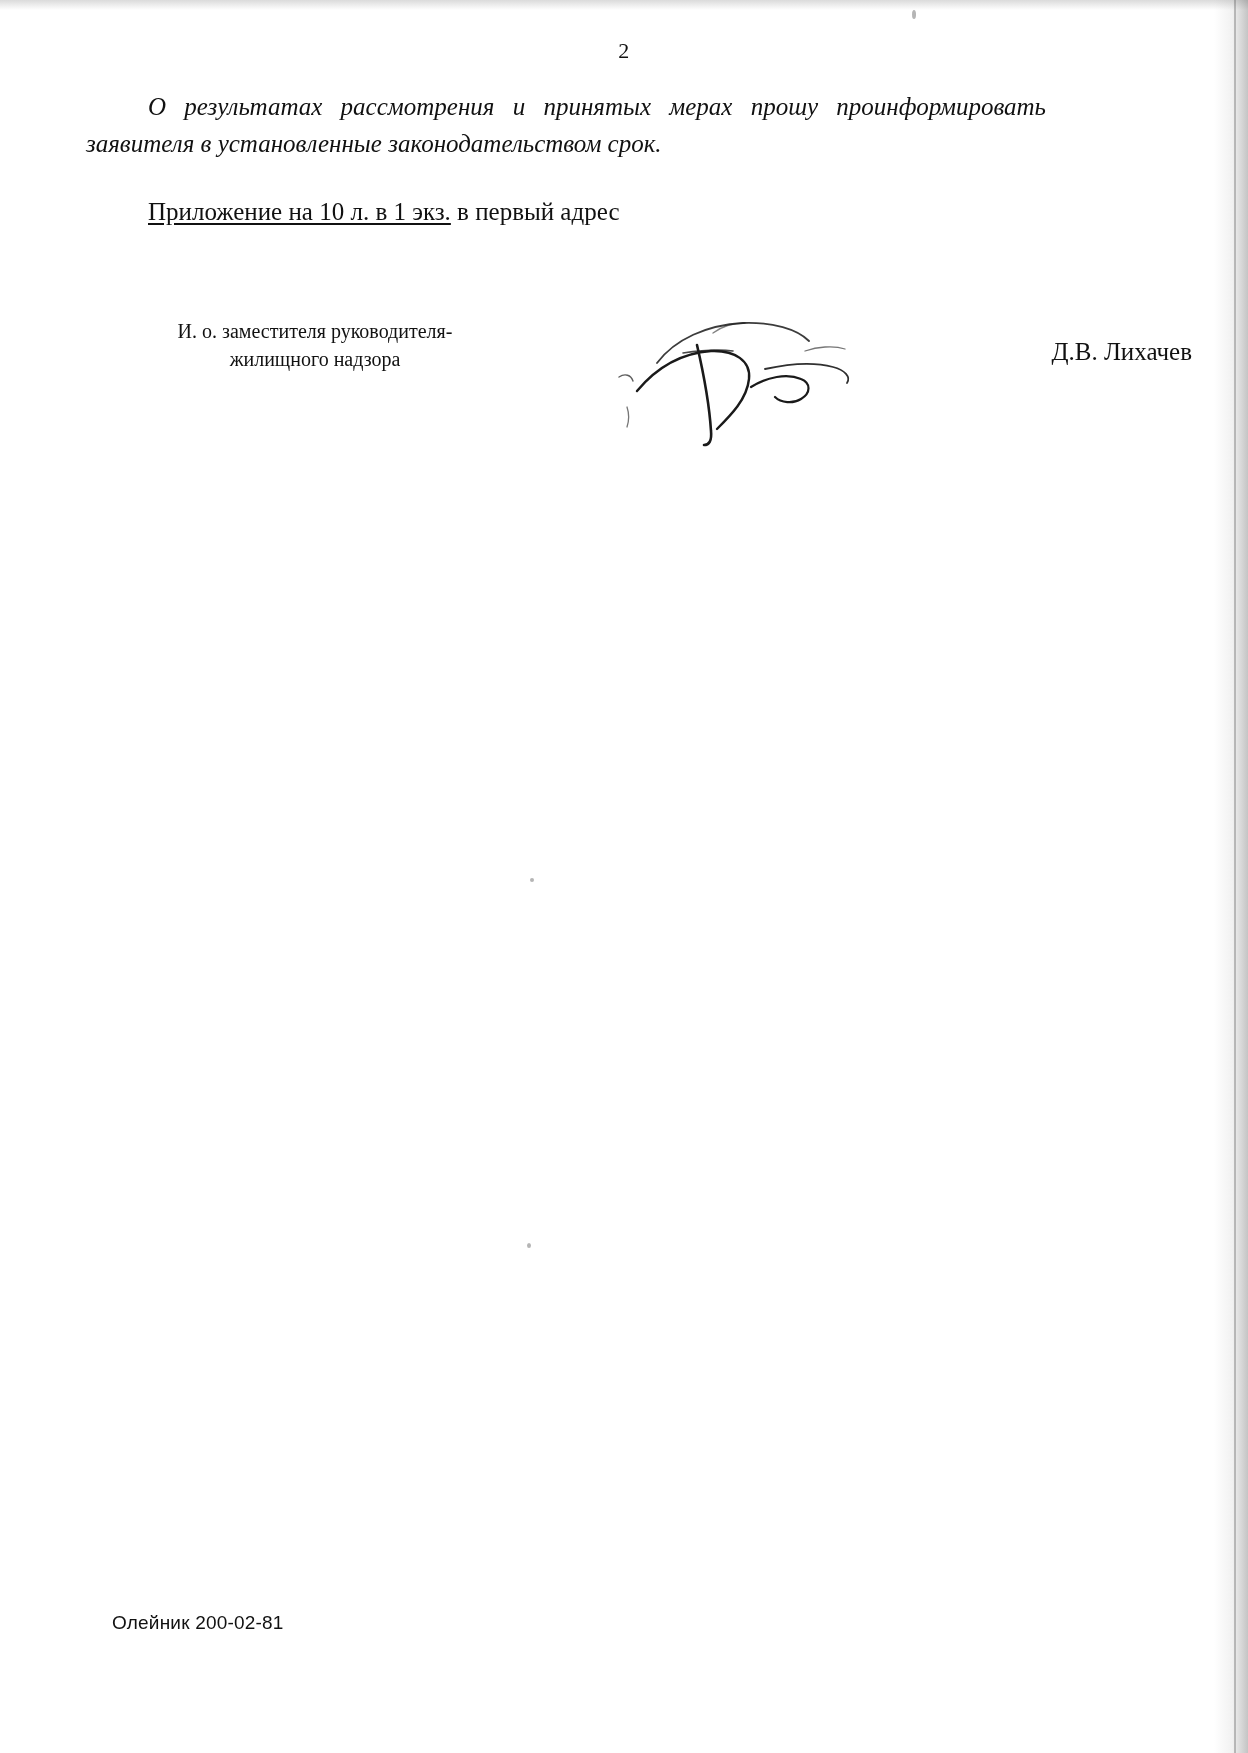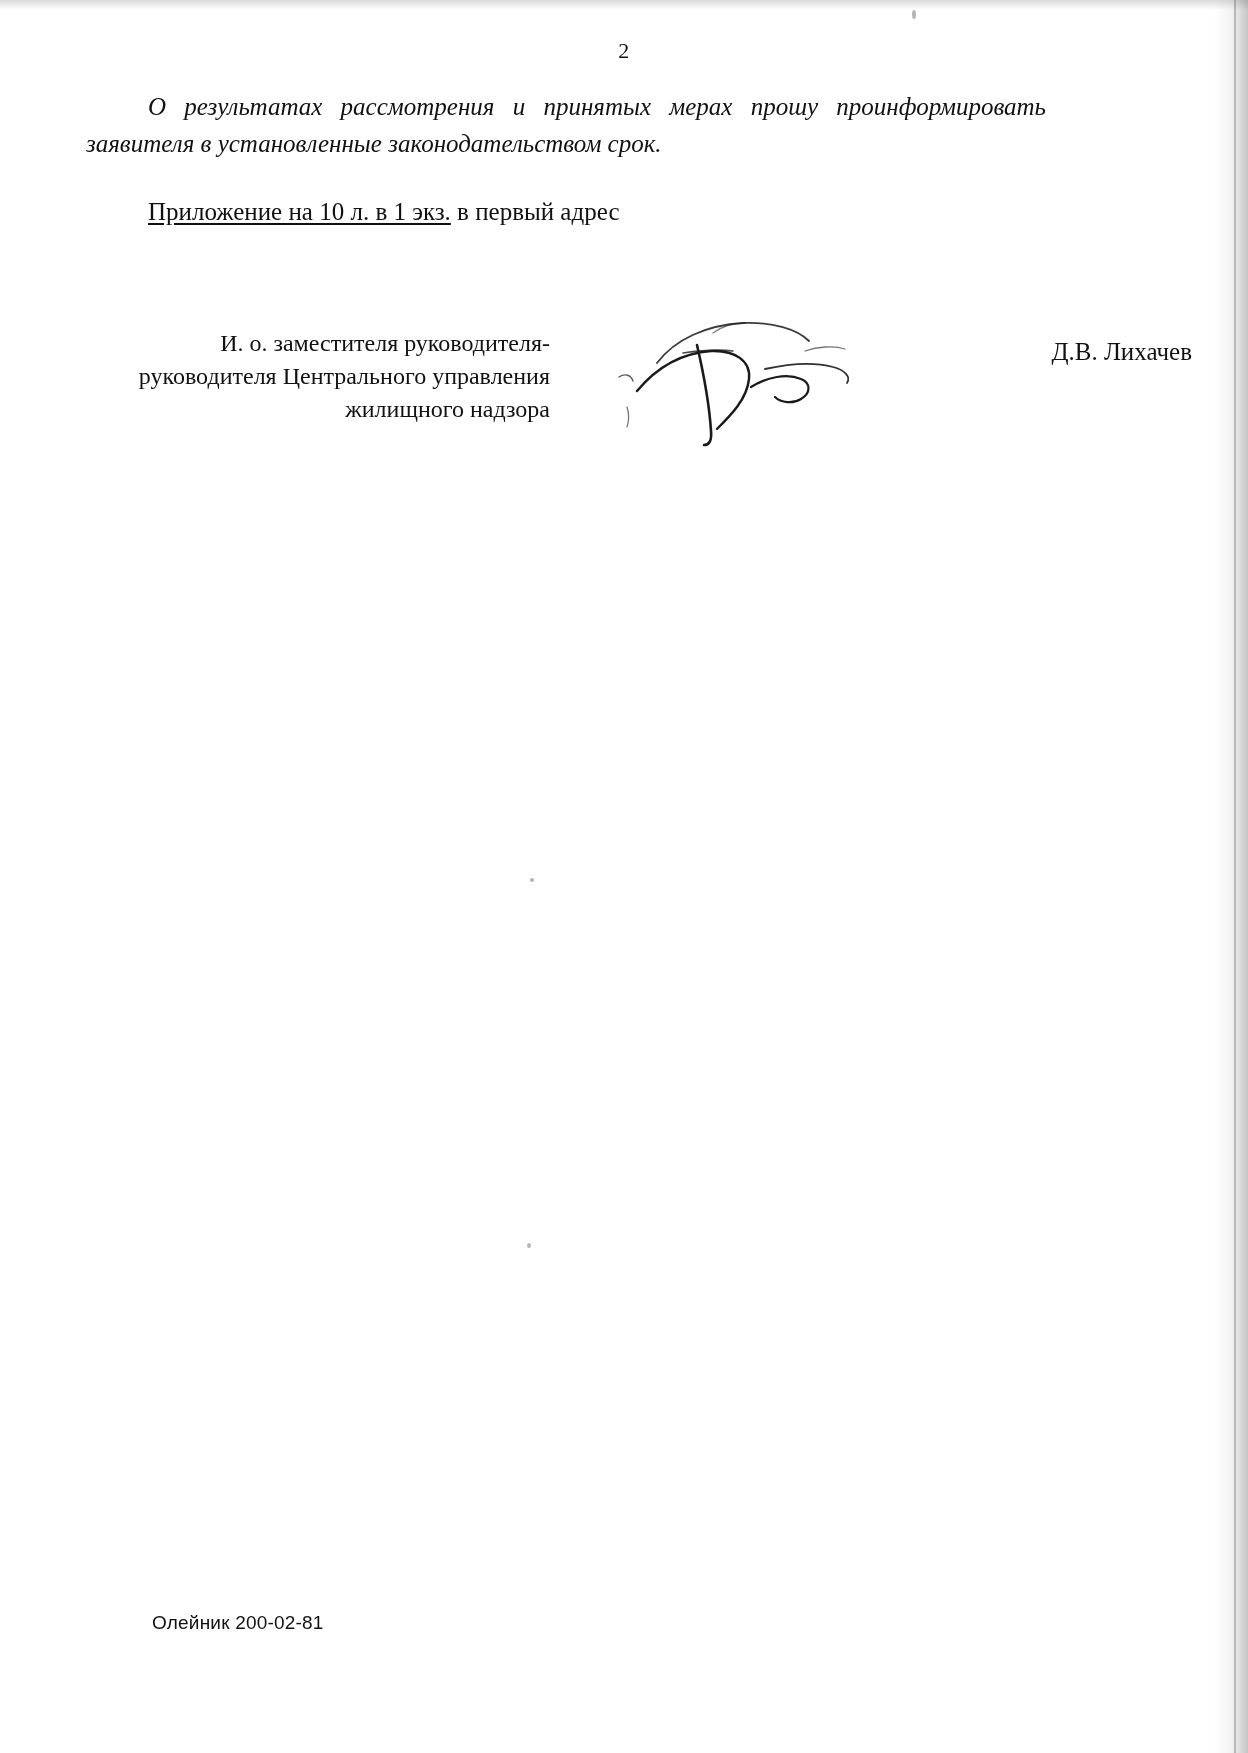--- a/index.html
+++ b/index.html
@@ -82,24 +82,23 @@
   .attachment-line .underlined {
     text-decoration: underline;
     text-underline-offset: 3px;
   }
 
   .signature-block {
     position: absolute;
     left: 80px;
     top: 318px;
     width: 470px;
-    text-align: right;
-    font-size: 24px;
+    text-align: center;
+    font-size: 20px;
     line-height: 1.38;
-    margin-top: 9px;
   }
 
   .signer-name {
     position: absolute;
     right: 56px;
     top: 338px;
     font-size: 25px;
     white-space: nowrap;
     margin-left: 28px;
   }
@@ -113,21 +112,20 @@
     pointer-events: none;
   }
 
   .executor-line {
     position: absolute;
     left: 112px;
     top: 1612px;
     font-size: 19px;
     font-family: "Liberation Sans", sans-serif;
     letter-spacing: 0.2px;
-    margin-left: 40px;
   }
 
   .speck {
     position: absolute;
     background: rgba(90,90,90,0.45);
     border-radius: 50%;
   }
 </style>
 </head>
 <body>
@@ -139,21 +137,20 @@
   <div class="scan-line-right"></div>
 
   <div class="page-number">2</div>
 
   <div class="body-text"><span class="indent"></span><span>О результатах рассмотрения и принятых мерах прошу проинформировать заявителя в установленные законодательством срок.</span></div>
 
   <div class="attachment-line"><span class="underlined">Приложение на 10 л. в 1 экз.</span><span> в первый адрес</span></div>
 
   <div class="signature-block">
     <div>И. о. заместителя руководителя-</div>
-    <div>руководителя Центрального управления</div>
     <div>жилищного надзора</div>
   </div>
 
   <div class="signature-mark">
     <svg width="330" height="155" viewBox="0 0 330 155" xmlns="http://www.w3.org/2000/svg">
       <g fill="none" stroke="#1a1a1a" stroke-width="2.2" stroke-linecap="round">
         <path d="M92 68 C110 44, 142 30, 178 28 C208 27, 232 34, 244 46" stroke-width="1.8" opacity="0.85"></path>
         <path d="M72 96 C92 72, 118 58, 146 56 C170 55, 186 66, 184 84 C182 104, 166 120, 152 134" stroke-width="2.4"></path>
         <path d="M132 50 C138 76, 144 104, 146 136 C147 146, 144 150, 139 150" stroke-width="2.6"></path>
         <path d="M118 58 C132 56, 152 54, 168 56" stroke-width="1.6" opacity="0.8"></path>

